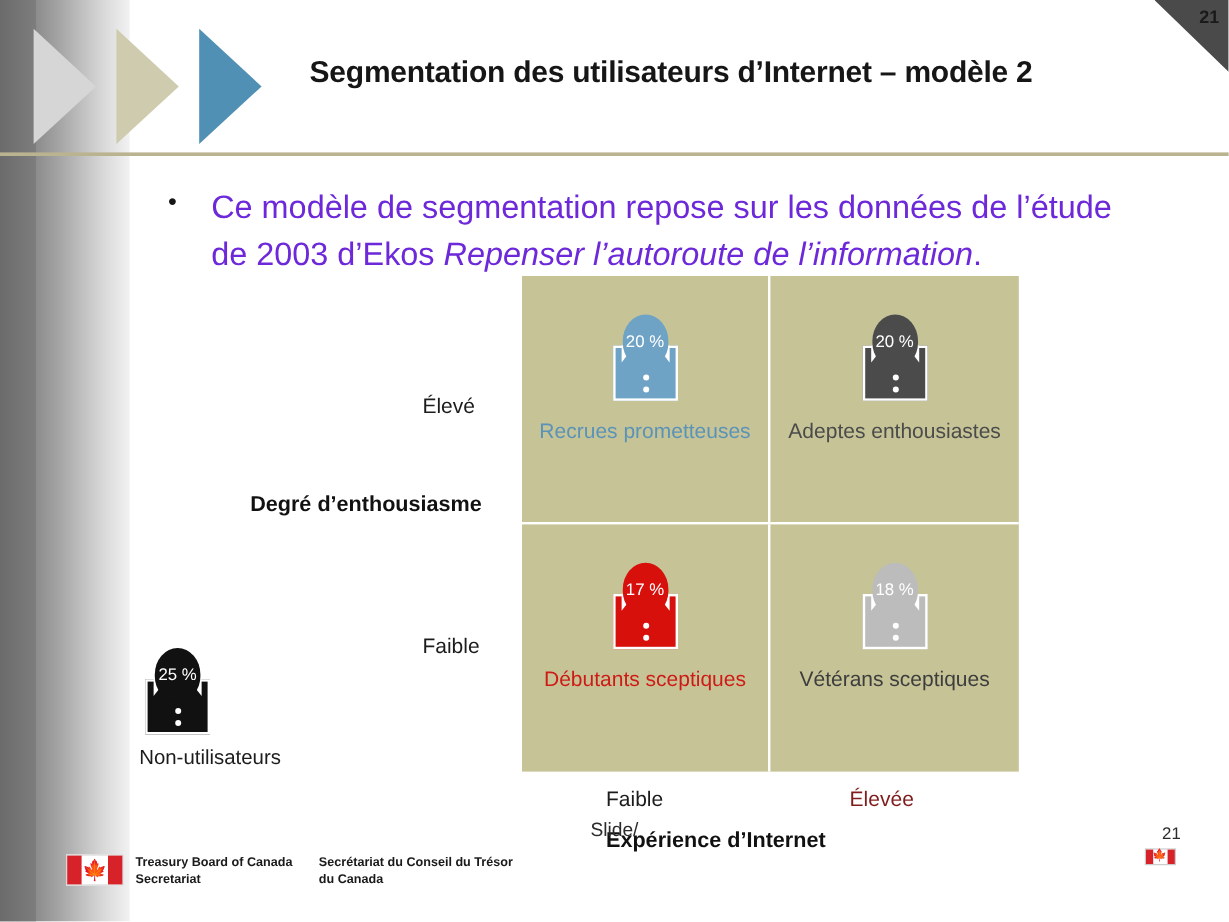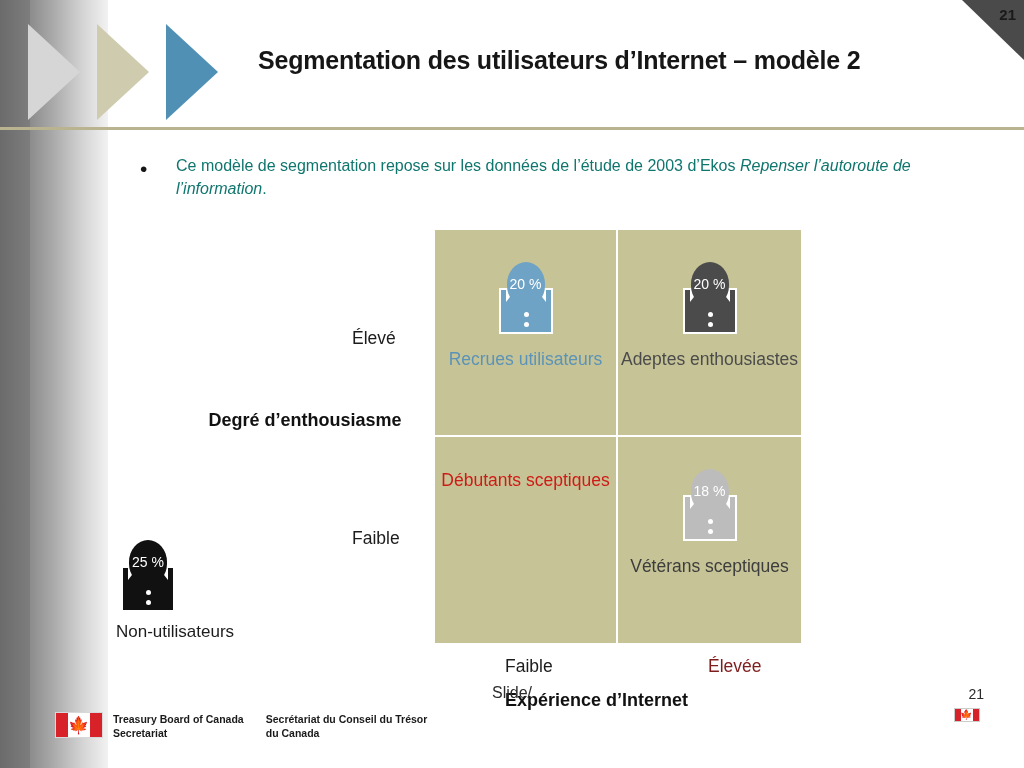--- a/index.html
+++ b/index.html
@@ -89,32 +89,32 @@
     width: 800px;
     display: flex;
   }
   .bullet-mark {
     width: 36px;
     font-size: 21px;
     color: #161616;
     line-height: 1.45;
   }
   .bullet-text {
-    font-size: 16px;
-    color: #0f766e;
+    font-size: 27px;
+    color: #6d28d9;
     line-height: 1.45;
     max-width: 760px;
   }
   .bullet-text .ital { font-style: italic; }
 
   
   .matrix {
     position: absolute;
     left: 435px; top: 230px;
-    width: 366px; height: 413px;
+    width: 414px; height: 413px;
     background: #c6c496;
     display: grid;
     grid-template-columns: 1fr 1fr;
     grid-template-rows: 1fr 1fr;
   }
   .cell {
     position: relative;
     display: flex;
     flex-direction: column;
     align-items: center;
@@ -368,38 +368,48 @@
     <div class="person" style="--c:#6fa3c6">
       <div class="body"></div>
       <div class="collar-l"></div>
       <div class="collar-r"></div>
       <div class="btn1"></div>
       <div class="btn2"></div>
       <div class="head">
         <span class="pct">20 %</span>
       </div>
     </div>
-    <div class="cell-label lbl-recrues">Recrues utilisateurs</div>
+    <div class="cell-label lbl-recrues">Recrues prometteuses</div>
   </div>
 
   <div class="cell r1c2">
     <div class="person" style="--c:#4b4b4b">
       <div class="body"></div>
       <div class="collar-l"></div>
       <div class="collar-r"></div>
       <div class="btn1"></div>
       <div class="btn2"></div>
       <div class="head">
         <span class="pct">20 %</span>
       </div>
     </div>
     <div class="cell-label lbl-adeptes">Adeptes enthousiastes</div>
   </div>
 
   <div class="cell r2c1">
+    <div class="person" style="--c:#d7100c">
+      <div class="body"></div>
+      <div class="collar-l"></div>
+      <div class="collar-r"></div>
+      <div class="btn1"></div>
+      <div class="btn2"></div>
+      <div class="head">
+        <span class="pct">17 %</span>
+      </div>
+    </div>
     <div class="cell-label lbl-debutants">Débutants sceptiques</div>
   </div>
 
   <div class="cell r2c2">
     <div class="person" style="--c:#bcbcbc">
       <div class="body"></div>
       <div class="collar-l"></div>
       <div class="collar-r"></div>
       <div class="btn1"></div>
       <div class="btn2"></div>

